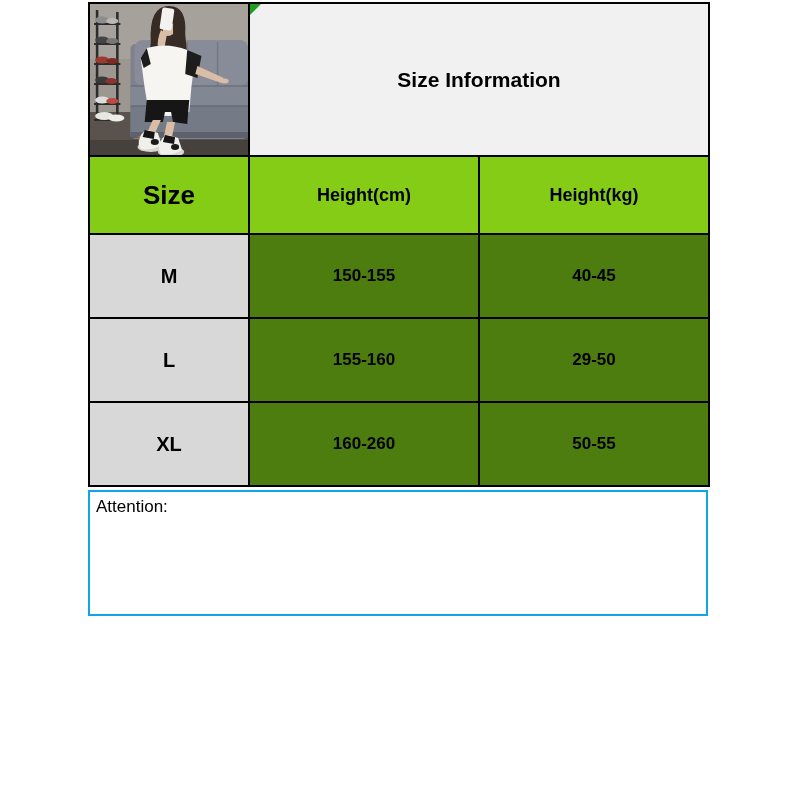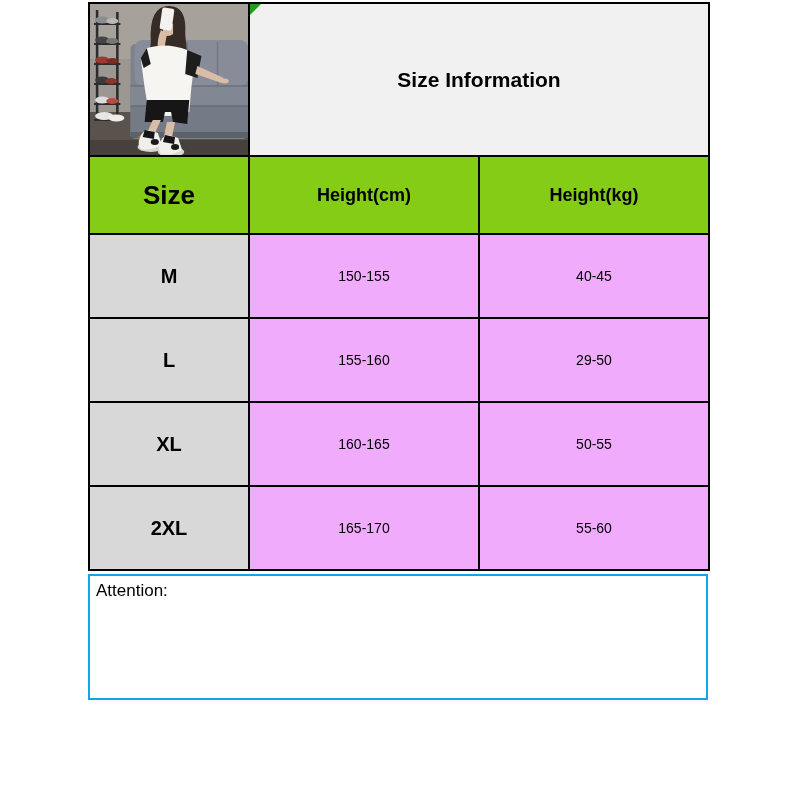--- a/index.html
+++ b/index.html
@@ -28,21 +28,21 @@
   .comment-marker{
     position:absolute;top:0;left:0;width:0;height:0;
     border-top:11px solid #1f9d1f;
     border-right:11px solid transparent;
   }
   .header-row th{height:76px;background:#84cc16;font-weight:bold;}
   th.size-head{font-size:26px;}
   th.col-head{font-size:18px;}
   .data-row td{height:82px;}
   .size-cell{background:#d8d8d8;font-weight:bold;font-size:20px;}
-  .val-cell{background:#f0abfc;font-weight:normal;font-size:14px;}
+  .val-cell{background:#4d7c0f;font-weight:bold;font-size:17px;}
 
   .attention{
     margin-top:3px;
     border:2px solid #0ea5e9;
     width:604px;min-height:118px;
     padding:2px 6px;
     background:#fff;
     font-size:17px;line-height:1.5;
   }
   .attention .att-title{margin:0;}
@@ -139,27 +139,22 @@
         <td class="val-cell">150-155</td>
         <td class="val-cell">40-45</td>
       </tr>
       <tr class="data-row">
         <td class="size-cell">L</td>
         <td class="val-cell">155-160</td>
         <td class="val-cell">29-50</td>
       </tr>
       <tr class="data-row">
         <td class="size-cell">XL</td>
-        <td class="val-cell">160-165</td>
+        <td class="val-cell">160-260</td>
         <td class="val-cell">50-55</td>
-      </tr>
-      <tr class="data-row">
-        <td class="size-cell">2XL</td>
-        <td class="val-cell">165-170</td>
-        <td class="val-cell">55-60</td>
       </tr>
     </tbody>
       </table>
 
     <div class="attention">
       <p class="att-title">Attention:</p>
     </div>
 
   </div>
 </div>

